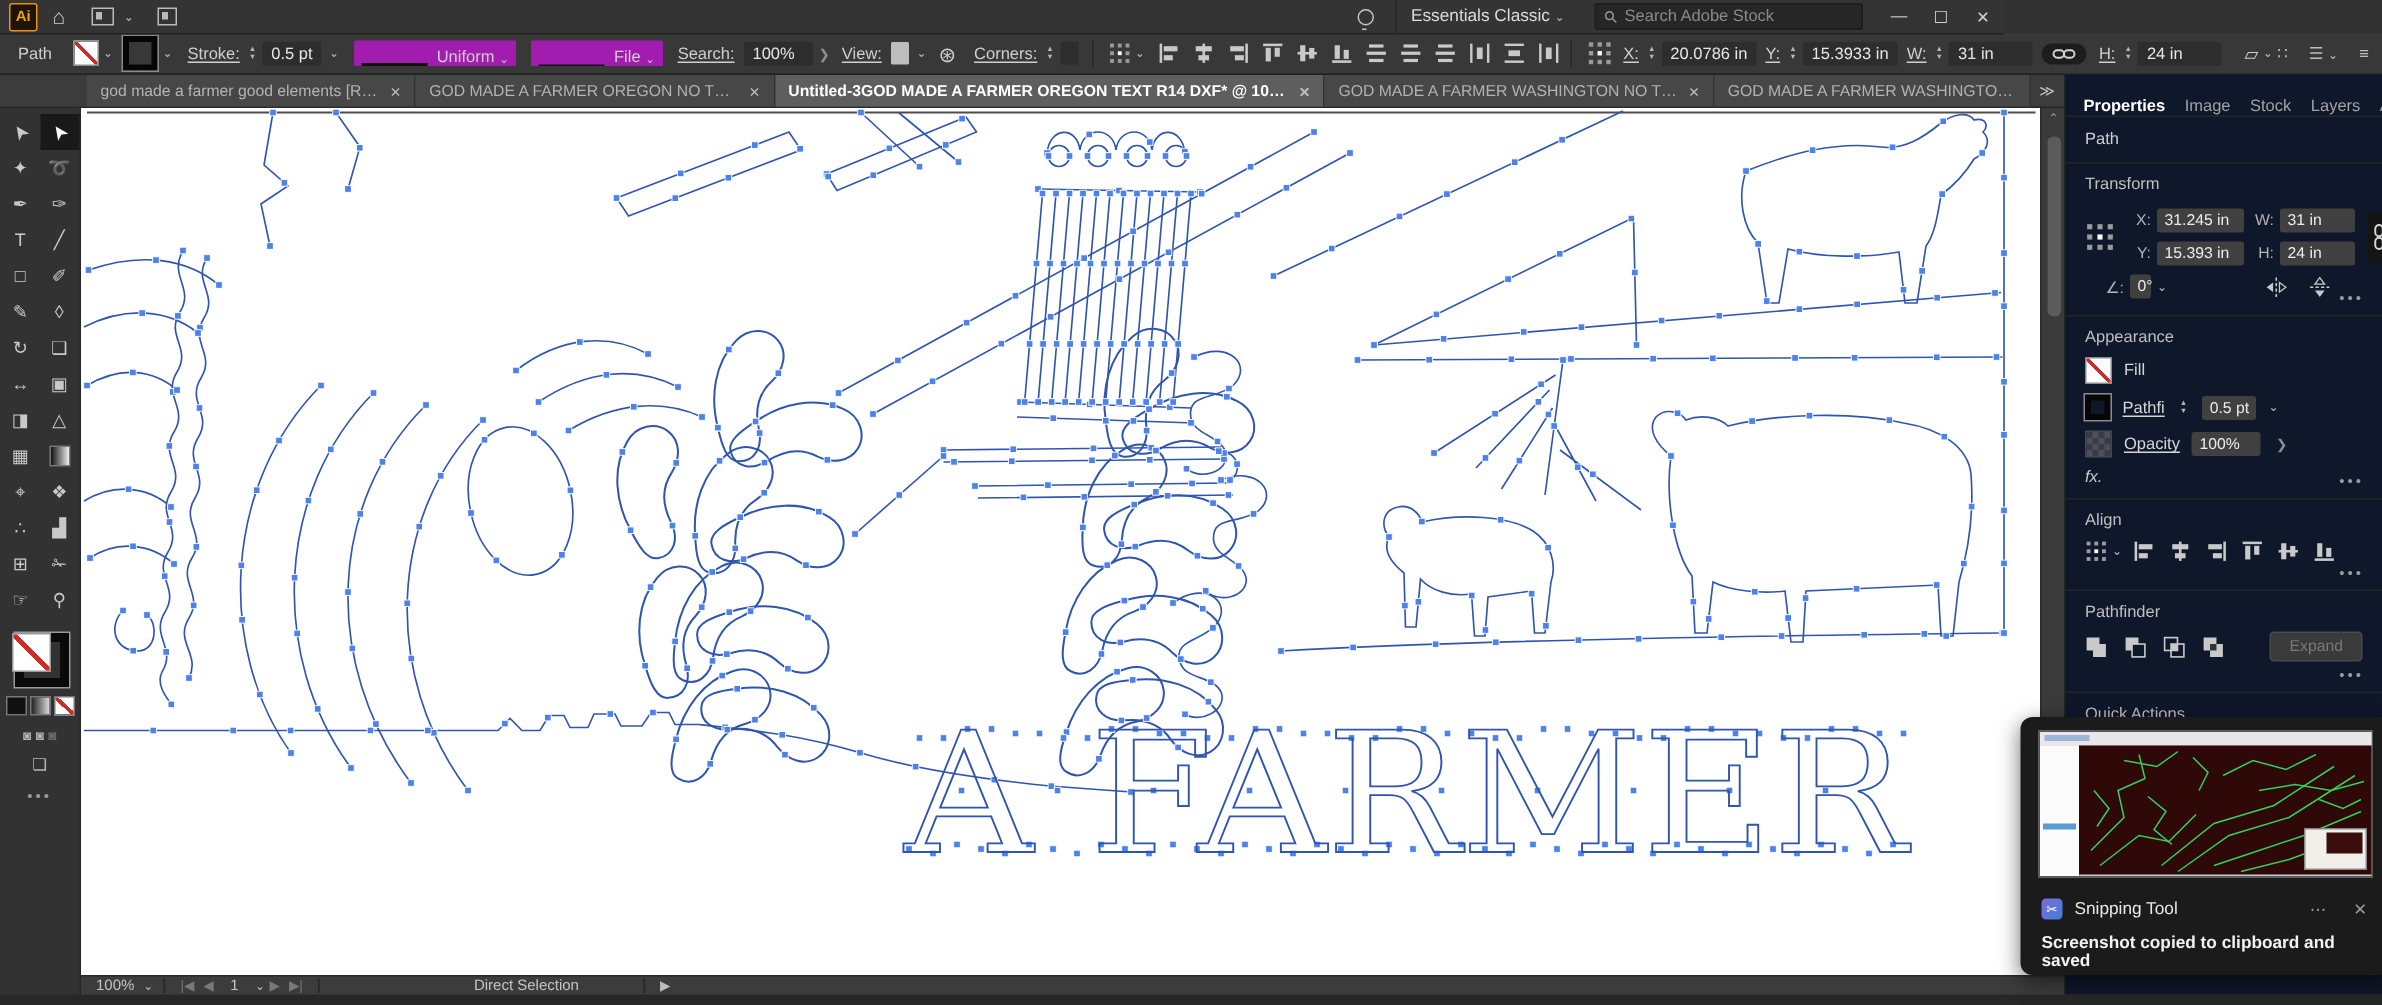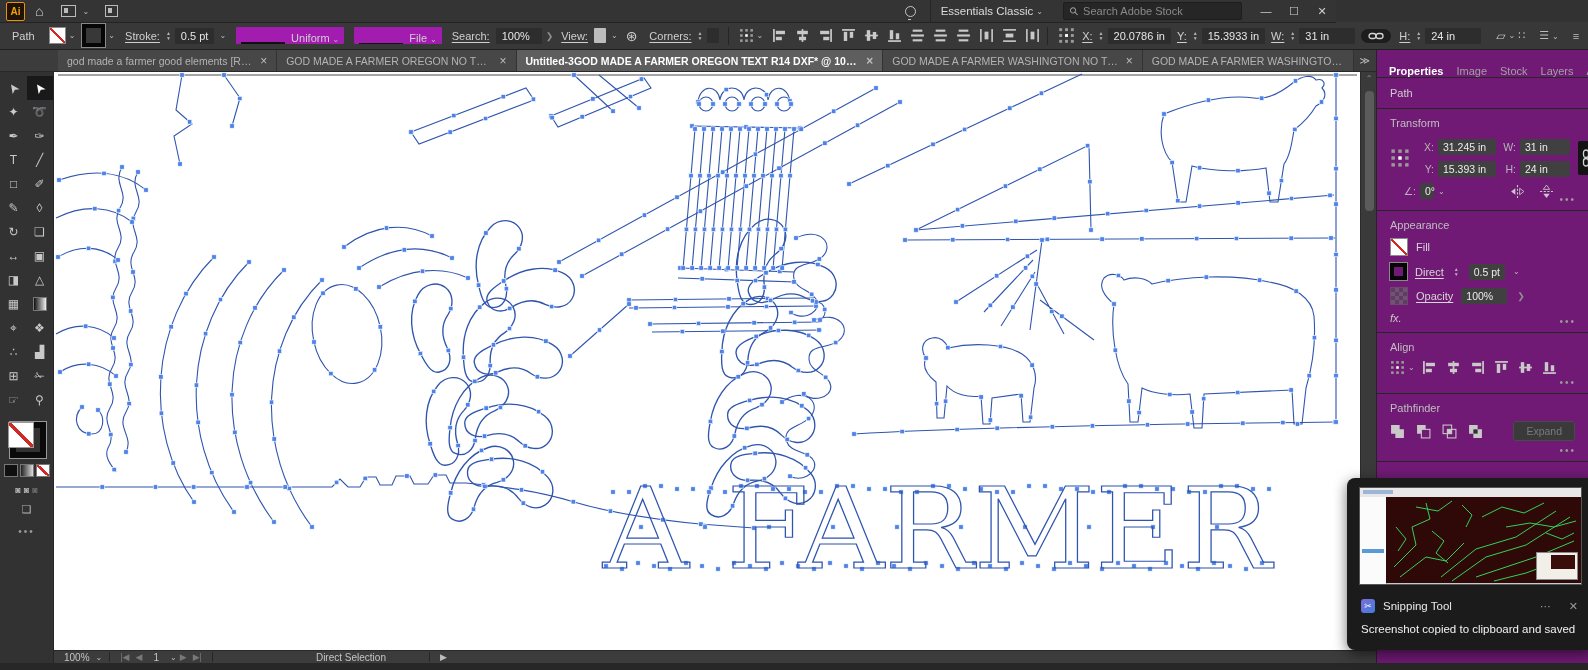--- a/index.html
+++ b/index.html
@@ -77,21 +77,21 @@
   .tool-more{display:flex;justify-content:center;margin-top:10px;color:#9a9a9a;letter-spacing:2px;font-size:10px}
   
   .canvas{left:54px;top:72px;width:1306px;height:578px;background:#ffffff;z-index:10}
   .canvas svg{display:block}
   .outline-text{font-family:"DejaVu Serif",serif;font-size:112px;fill:none;stroke:#2f55ae;stroke-width:1.2px}
   
   .vscroll{left:1360px;top:72px;width:16px;height:578px;background:#3a3a3a;border-left:1px solid #2b2b2b;z-index:11;
            display:flex;flex-direction:column;align-items:center;font-size:8px;color:#9a9a9a}
   .vthumb{width:9px;height:120px;background:#5b5b5b;border-radius:4px;margin-top:8px}
   
-  .panel{left:1376px;top:50px;width:212px;height:613px;background:#701a75;border-left:1px solid #242424;z-index:20;
+  .panel{left:1376px;top:50px;width:212px;height:613px;background:#0f172a;border-left:1px solid #242424;z-index:20;
          font-size:11px;box-sizing:border-box}
   .panel-tabs{display:flex;align-items:flex-end;gap:13px;padding:9px 0 0 12px;height:28px;box-sizing:border-box;
               border-bottom:1px solid #262626;color:#a2a2a2;font-size:11px}
   .panel-tab.active{color:#fff;font-weight:bold}
   .psection{border-bottom:1px solid #262626;padding:8px 13px;position:relative}
   .ptitle{color:#bfbfbf;margin-bottom:7px}
   .pmore{position:absolute;right:12px;bottom:5px;color:#9a9a9a;letter-spacing:2px;font-size:10px}
   .tgrid{display:grid;grid-template-columns:26px 12px 56px 14px 52px;grid-auto-rows:22px;align-items:center;column-gap:4px}
   .pfield{background:#404040;border-radius:2px;padding:2px 5px;color:#ececec;font-size:10.5px;white-space:nowrap}
   .plbl{color:#b5b5b5;font-size:10.5px;text-align:right}
@@ -124,21 +124,21 @@
   .shot-side::before{content:"";position:absolute;left:2px;top:52px;right:2px;height:4px;background:#5b9bd5}
   .shot-canvas{position:absolute;left:26px;top:9px;right:0;bottom:0;width:195px;height:86px;background:#2e0908}
   .shot-popup{position:absolute;right:3px;bottom:4px;width:40px;height:26px;background:#f2efe9;border:1px solid #888}
   .shot-popup::before{content:"";position:absolute;right:2px;top:2px;width:24px;height:14px;background:#3a0c0a}
   .toast-note{padding:8px 14px 0 14px}
   .toast-head{display:flex;align-items:center;font-size:11.5px;color:#e8e8e8}
   .snip-ic{width:14px;height:14px;border-radius:3px;background:linear-gradient(135deg,#7e6bd9,#3f7fd9);
            color:#fff;font-size:9px;display:flex;align-items:center;justify-content:center;margin-right:8px}
   .toast-head .sp{margin-left:auto;color:#9a9a9a;font-size:11px}
   .toast-head .sp + .sp{margin-left:18px}
-  .toast-l1{font-weight:normal;color:#f2f2f2;font-size:11.5px;margin-top:10px}
+  .toast-l1{font-weight:bold;color:#f2f2f2;font-size:11.5px;margin-top:10px}
 </style>
 </head>
 <body>
 
 <svg width="0" height="0" style="position:absolute">
   <defs>
     <symbol id="ic-al-l" viewBox="0 0 14 14">
         <rect x="1" y="1" width="1.6" height="12"></rect>
         <rect x="3.6" y="2.6" width="8.5" height="3.2"></rect>
         <rect x="3.6" y="8.2" width="5.6" height="3.2"></rect>
@@ -1200,21 +1200,21 @@
     <span class="pmore">•••</span>
   </div>
   <div class="psection">
     <div class="ptitle">Appearance</div>
     <div class="appr-row">
       <span class="appr-sw sw-none"></span>
       <span>Fill</span>
     </div>
     <div class="appr-row">
       <span class="appr-sw sw-stroke" style="width:9px;height:9px"></span>
-      <span class="u">Direct</span>
+      <span class="u">Pathfi</span>
       <span class="stepper">
           <i>▲</i>
           <i>▼</i>
         </span>
       <span class="pfield">0.5 pt</span>
       <span style="font-size:8px;color:#bdbdbd">⌄</span>
     </div>
     <div class="appr-row">
       <span class="op-sw"></span>
       <span class="u">Opacity</span>
@@ -1270,20 +1270,21 @@
             <use href="#ic-pf-intersect"></use>
           </svg>
           <svg class="mini">
             <use href="#ic-pf-exclude"></use>
           </svg>
         </span>
       <button class="expand-btn">Expand</button>
     </div>
     <span class="pmore">•••</span>
   </div>
+  <div class="qa-title">Quick Actions</div>
 </div>
 
 <div class="statusbar abs">
   <span class="sb-item">100%</span>
   <span class="chev">⌄</span>
   <div class="vdiv" style="height:10px"></div>
   <span class="sb-dim">|◀</span>
   <span class="sb-dim">◀</span>
   <span class="sb-item" style="margin:0 8px">1</span>
   <span class="chev">⌄</span>

